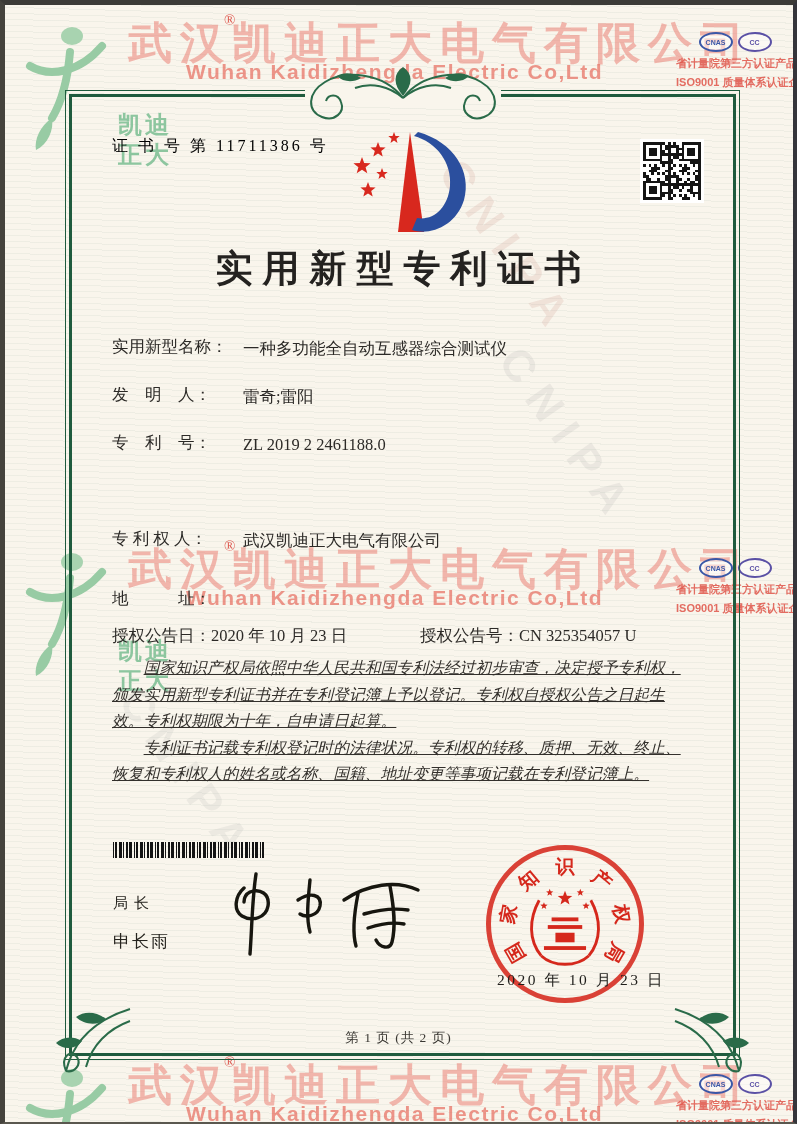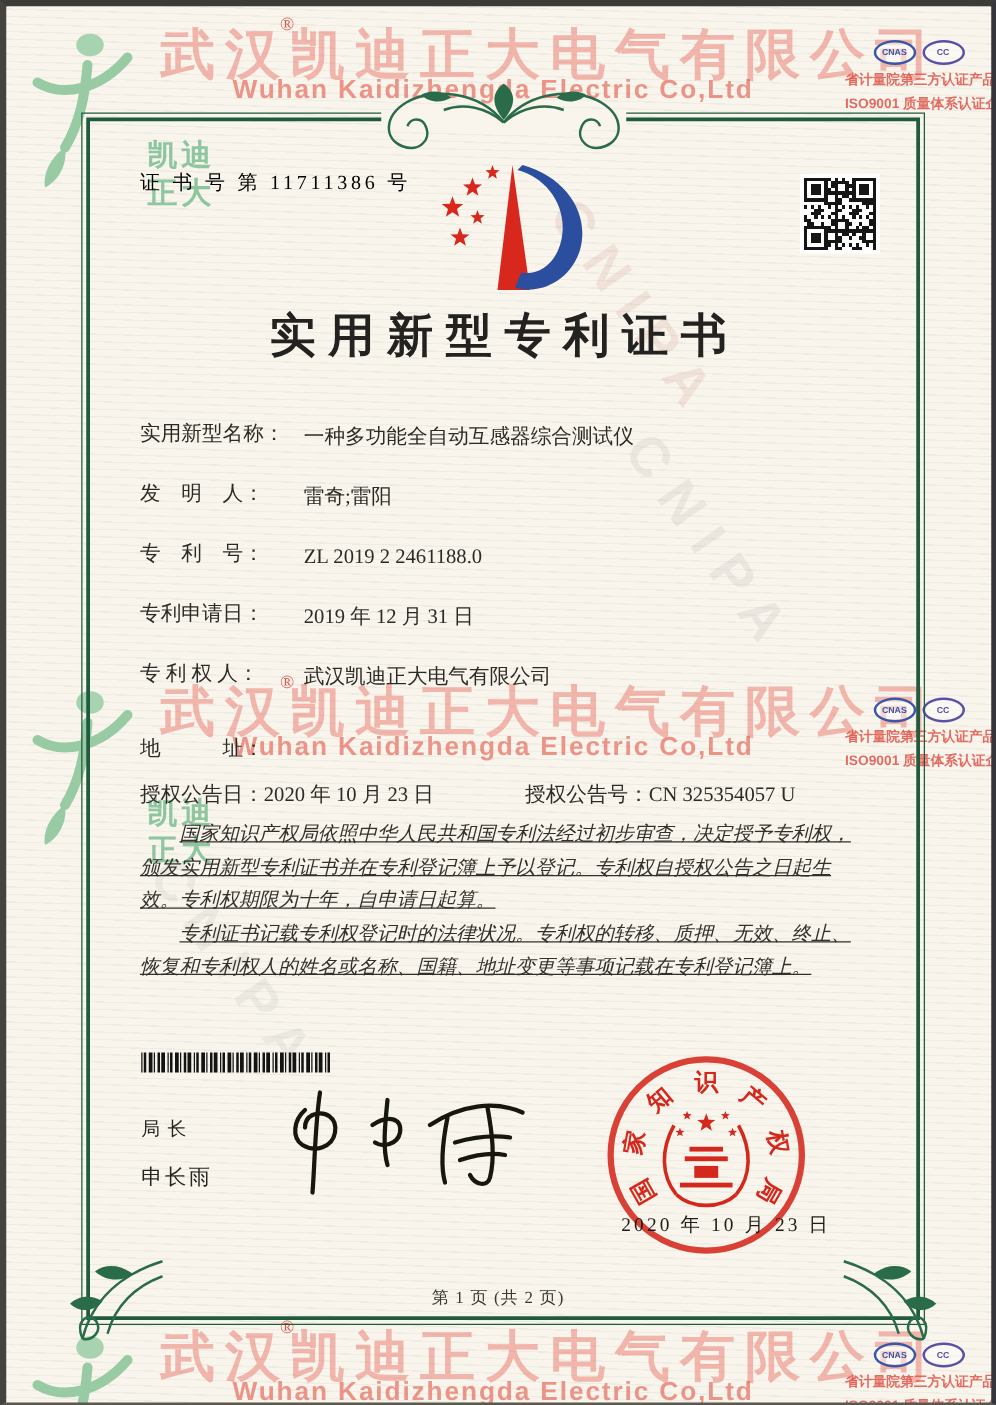--- a/index.html
+++ b/index.html
@@ -391,24 +391,20 @@
       <span class="val">一种多功能全自动互感器综合测试仪</span>
     </div>
     <div class="field" style="top:384px">
       <span class="lbl">发　明　人：</span>
       <span class="val">雷奇;雷阳</span>
     </div>
     <div class="field" style="top:432px">
       <span class="lbl">专　利　号：</span>
       <span class="val">ZL 2019 2 2461188.0</span>
     </div>
-    <div class="field" style="top:480px">
-      <span class="lbl">专利申请日：</span>
-      <span class="val">2019 年 12 月 31 日</span>
-    </div>
     <div class="field" style="top:528px">
       <span class="lbl">专 利 权 人：</span>
       <span class="val">武汉凯迪正大电气有限公司</span>
     </div>
     <div class="field" style="top:588px">
       <span class="lbl">地　　　址：</span>
     </div>
     <div class="field" style="top:625px">
       <span>授权公告日：</span>
         <span>2020 年 10 月 23 日</span>

